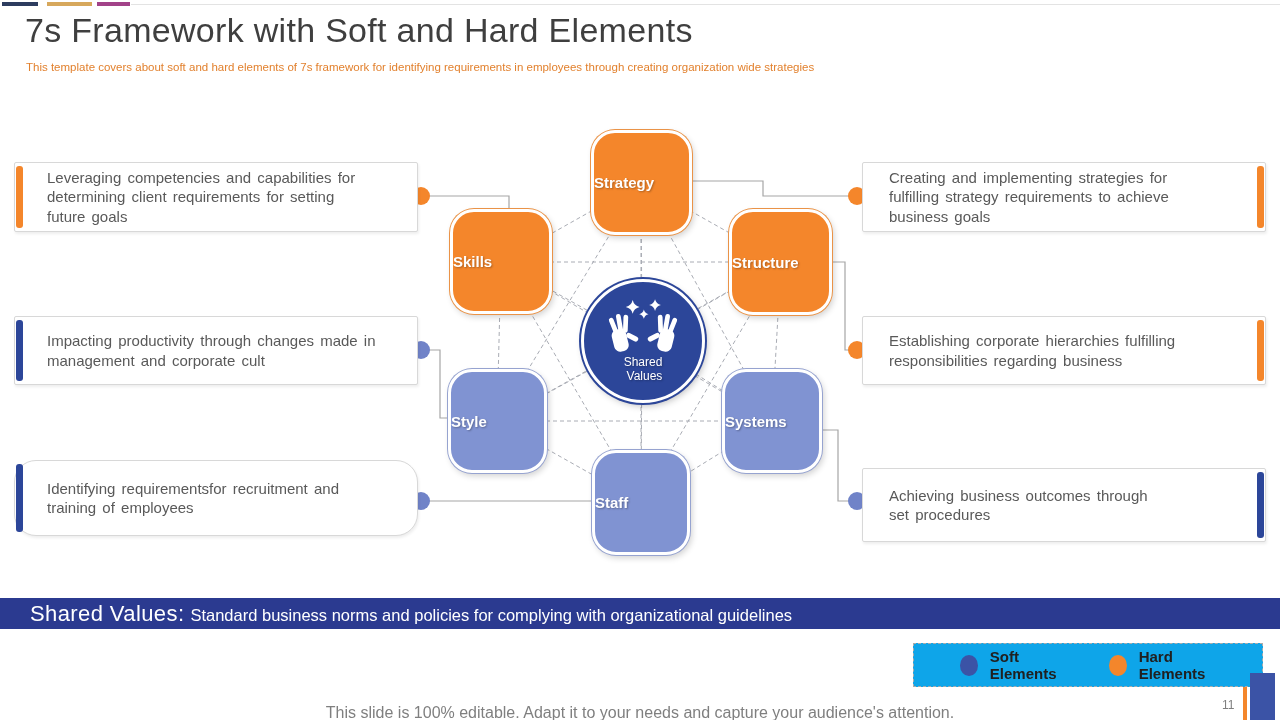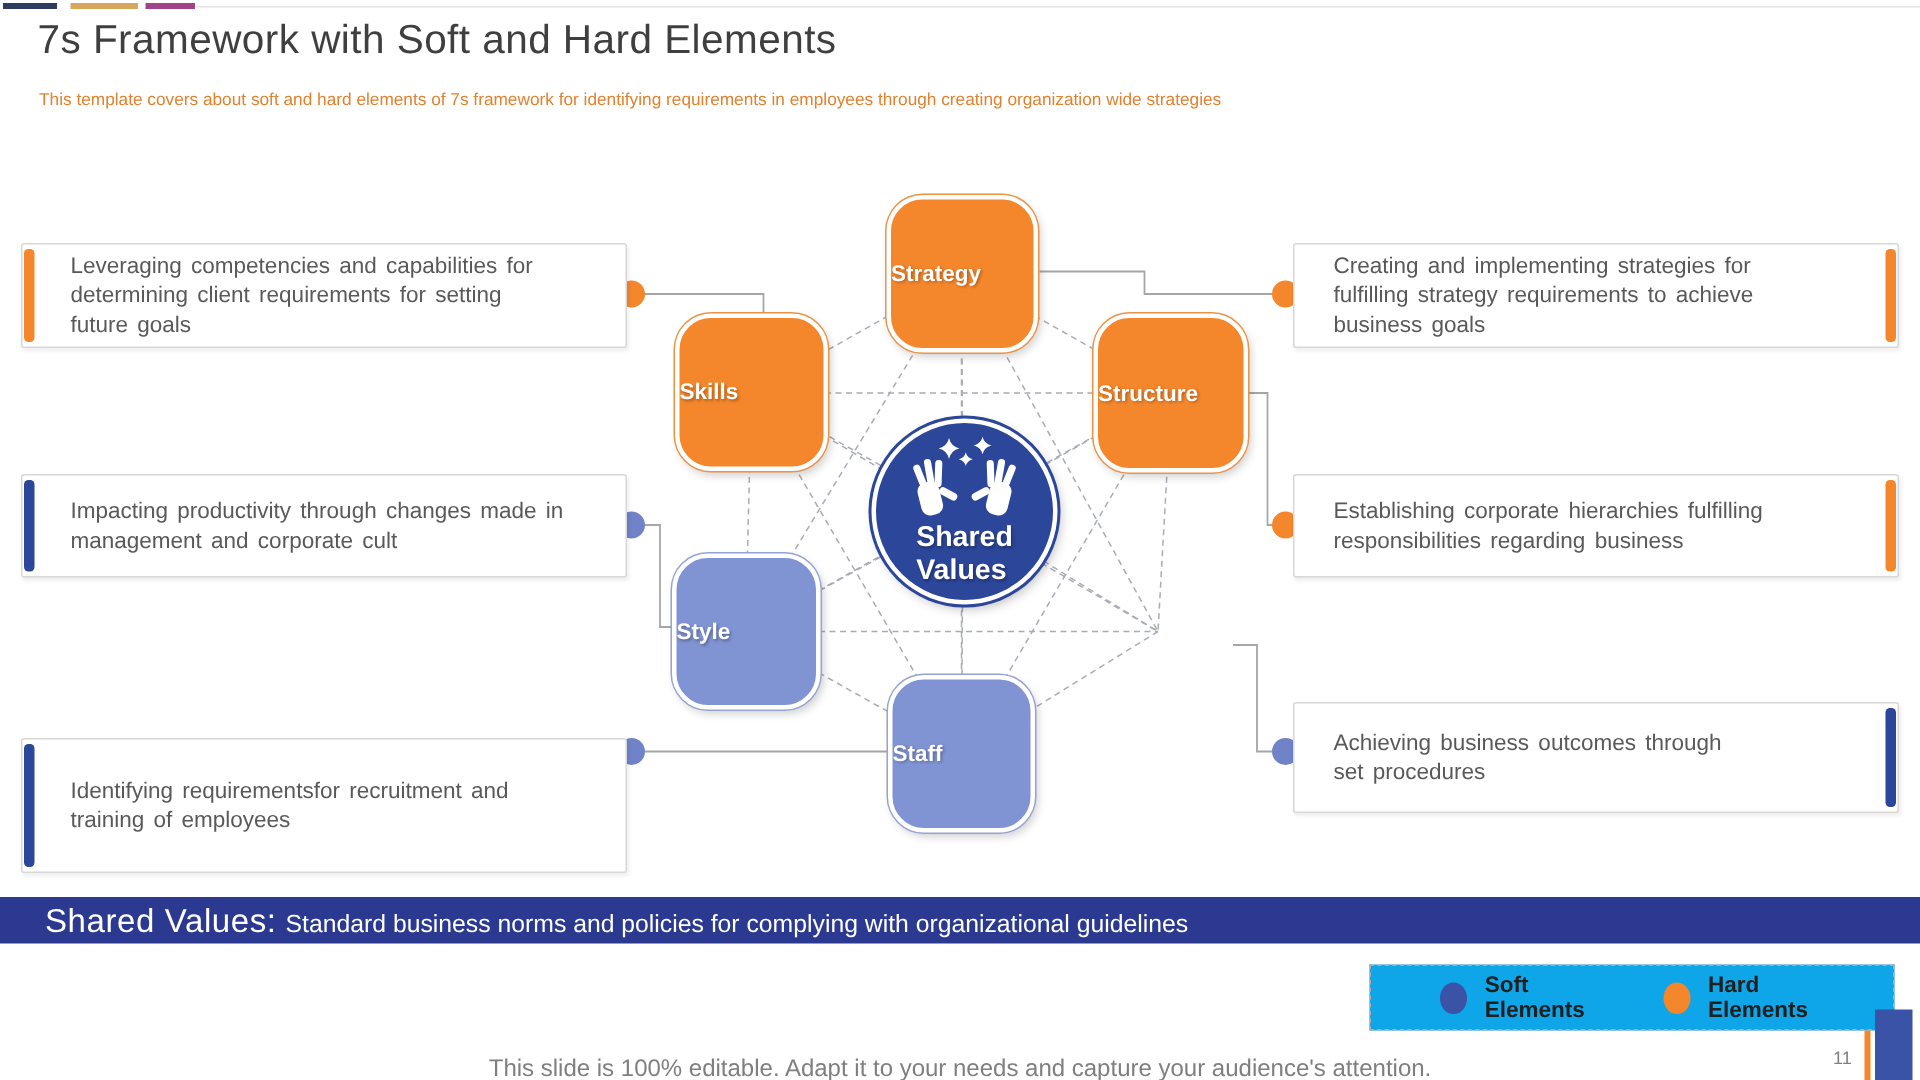--- a/index.html
+++ b/index.html
@@ -5,42 +5,42 @@
   html,body{margin:0;padding:0;background:#fff;}
   .slide{position:relative;width:1280px;height:720px;background:#fff;overflow:hidden;
          font-family:"Liberation Sans", sans-serif;}
 
   
   .topbar{position:absolute;top:2px;height:4px;}
   .topbar.b1{left:2px;width:36px;background:var(--bar-navy,#2D3C5F);}
   .topbar.b2{left:47px;width:45px;background:var(--bar-tan,#D7A85C);}
   .topbar.b3{left:97px;width:33px;background:var(--bar-magenta,#A24289);}
   .topline{position:absolute;top:4px;left:131px;right:0;height:1px;background:#E3E3E3;}
-  .title{position:absolute;left:25px;top:11px;font-size:27px;color:var(--title-gray,#3F3F3F);
+  .title{position:absolute;left:25px;top:11px;font-size:34px;color:var(--title-gray,#3F3F3F);
          letter-spacing:.3px;font-weight:400;}
   .subtitle{position:absolute;left:26px;top:61px;font-size:11.5px;color:var(--subtitle-orange,#E2812E);}
 
   
   .diagram-svg{position:absolute;left:0;top:0;width:1280px;height:720px;pointer-events:none;}
   .web line{stroke:#A9ACB4;stroke-width:1;stroke-dasharray:4 3;}
   .solidlink{fill:none;stroke:#A6A6A6;stroke-width:1.2;}
 
   
   .node{position:absolute;border-radius:24px;border:3px solid #fff;display:flex;
         align-items:center;justify-content:flex-start;color:#fff;font-weight:bold;font-size:15px;
         text-shadow:1px 1px 2px rgba(0,0,0,.3);box-sizing:border-box;}
   .node.hard{background:var(--hard-orange,#F4862B);
         box-shadow:0 0 0 1px #EA9347, 2px 3px 6px rgba(0,0,0,.18);}
   .node.soft{background:var(--soft-blue,#8093D2);
         box-shadow:0 0 0 1px #96A3D0, 2px 3px 6px rgba(0,0,0,.18);}
   .center-circle{position:absolute;left:581px;top:279px;width:124px;height:124px;border-radius:50%;
         background:var(--deep-blue,#2C4699);border:3px solid #fff;box-sizing:border-box;
         box-shadow:0 0 0 2px #2C4699, 2px 3px 7px rgba(0,0,0,.25);
         display:flex;flex-direction:column;align-items:center;justify-content:center;color:#fff;}
-  .center-circle .lbl{font-weight:bold;font-size:19px;line-height:1.15;text-align:left;
+  .center-circle .lbl{font-weight:normal;font-size:12px;line-height:1.15;text-align:right;
         text-shadow:1px 1px 2px rgba(0,0,0,.3);}
   .center-circle svg{margin-bottom:4px;}
 
   
   .callout{position:absolute;width:404px;background:#fff;border:1px solid #D8D8D8;border-radius:2px;
         box-shadow:1px 2px 3px rgba(0,0,0,.07);display:flex;align-items:center;box-sizing:border-box;}
   .callout .bar{position:absolute;top:3px;bottom:3px;width:7px;border-radius:3px;}
   .callout.leftside .bar{left:1px;}
   .callout.rightside .bar{right:1px;}
   .bar.hard{background:var(--hard-orange,#F4862B);}
@@ -133,20 +133,23 @@
   </div>
   <div class="node hard" style="left:450px;top:209px;width:102px;height:105px;">
     <span>Skills</span>
   </div>
   <div class="node hard" style="left:729px;top:209px;width:103px;height:106px;">
     <span>Structure</span>
   </div>
   <div class="node soft" style="left:448px;top:369px;width:99px;height:104px;">
     <span>Style</span>
   </div>
+  <div class="node soft" style="left:722px;top:369px;width:100px;height:104px;">
+    <span>Systems</span>
+  </div>
   <div class="node soft" style="left:592px;top:450px;width:98px;height:105px;">
     <span>Staff</span>
   </div>
 
   <div class="center-circle">
     <svg width="86" height="54" viewBox="0 0 100 62">
       <g fill="#fff">
         <path d="M38 2 q1.5 6.5 8 8 q-6.5 1.5 -8 8 q-1.5 -6.5 -8 -8 q6.5 -1.5 8 -8 Z"></path>
         <path d="M64 1 q1.3 5.5 6.8 6.8 q-5.5 1.3 -6.8 6.8 q-1.3 -5.5 -6.8 -6.8 q5.5 -1.3 6.8 -6.8 Z"></path>
         <path d="M51 13 q1 4.4 5.4 5.4 q-4.4 1 -5.4 5.4 q-1 -4.4 -5.4 -5.4 q4.4 -1 5.4 -5.4 Z"></path>
@@ -176,21 +179,21 @@
     <span class="bar soft"></span>
     <div class="txt">Impacting productivity through changes made in
 management and corporate cult</div>
   </div>
   <div class="callout leftside" style="left:14px;top:162px;height:70px;">
     <span class="bar hard"></span>
     <div class="txt">Leveraging competencies and capabilities for
 determining client requirements for setting
 future goals</div>
   </div>
-  <div class="callout leftside" style="left:14px;top:492px;height:90px;">
+  <div class="callout leftside" style="left:14px;top:460px;height:76px;border-radius:22px;">
     <span class="bar soft"></span>
     <div class="txt">Identifying requirementsfor recruitment and
 training of employees</div>
   </div>
 
   <div class="callout rightside" style="left:862px;top:316px;height:69px;">
     <div class="txt">Establishing corporate hierarchies fulfilling
 responsibilities regarding business</div>
     <span class="bar hard"></span>
   </div>

